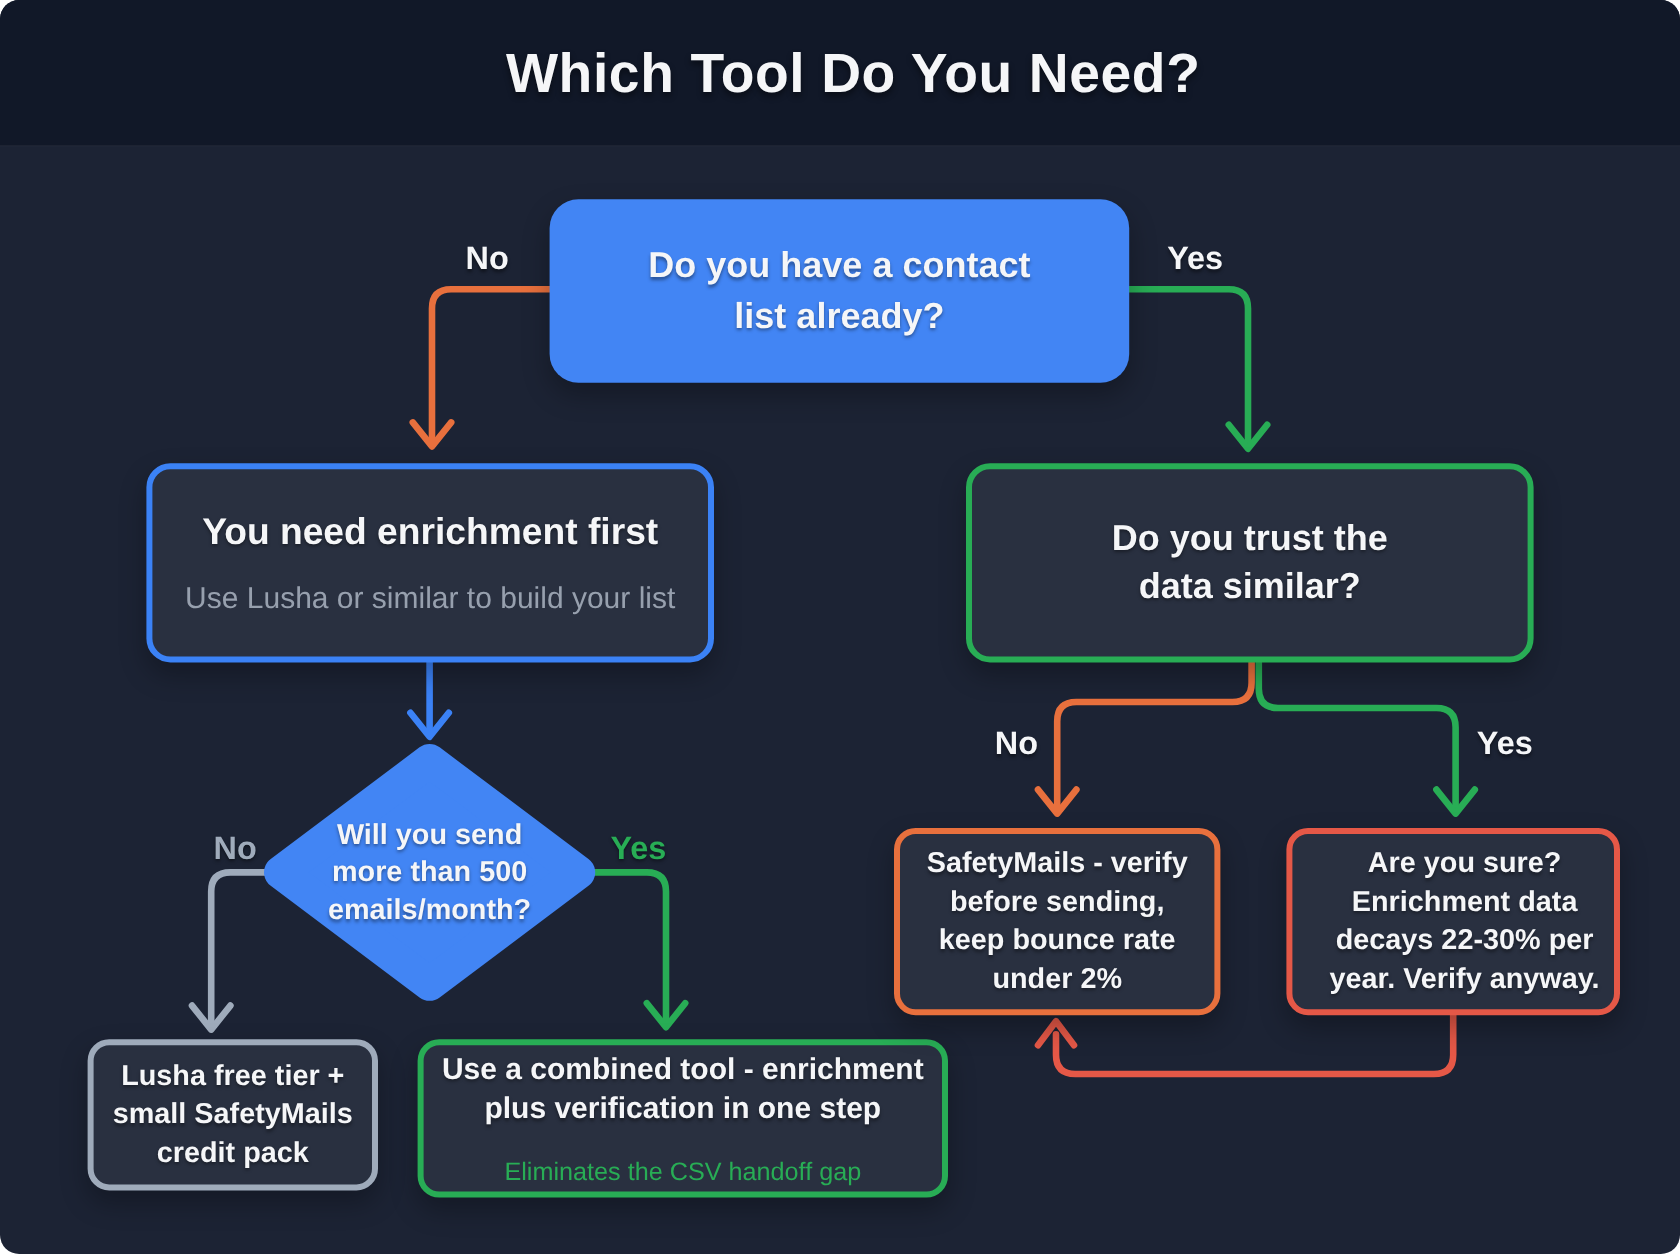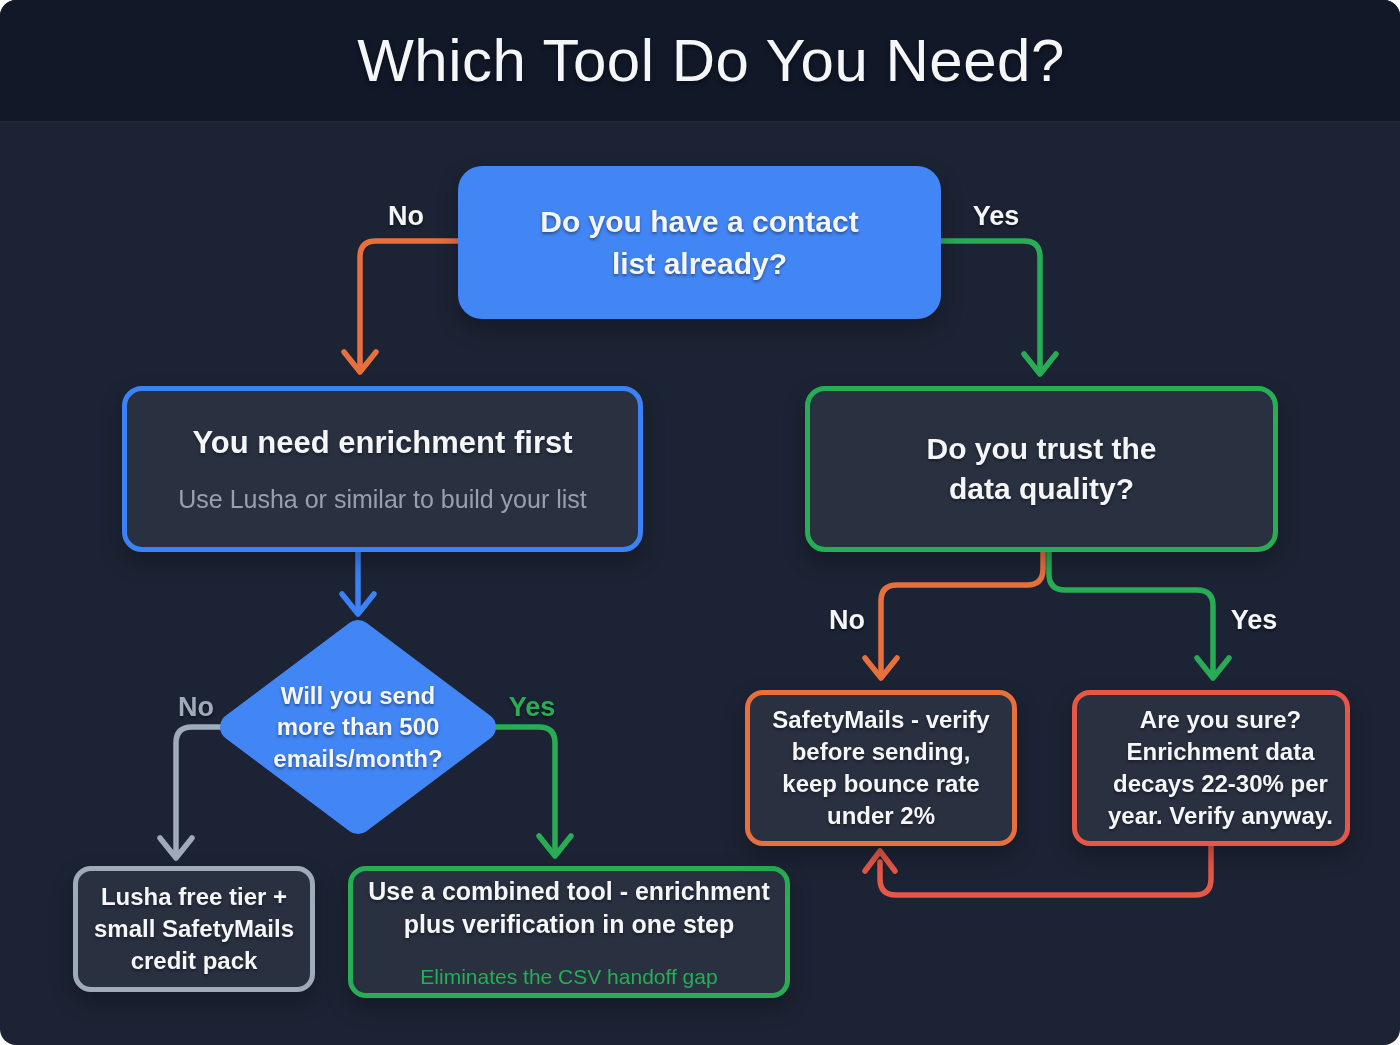--- a/index.html
+++ b/index.html
@@ -17,22 +17,22 @@
     left: 0; top: 0; right: 0;
     height: 121px;
     background: var(--bg-header, #111828);
     border-bottom: 1px solid rgba(255,255,255,0.07);
     display: flex;
     align-items: center;
     justify-content: center;
   }
   .page-title {
     color: var(--text, #f5f6f8);
-    font-size: 60px;
-    font-weight: 400;
+    font-size: 46px;
+    font-weight: 700;
     letter-spacing: 0.5px;
     text-shadow: 0 3px 5px rgba(0,0,0,0.45);
     white-space: pre-line;
     margin-left: 22px;
   }
   svg.edges {
     position: absolute;
     left: 0; top: 0;
     width: 1400px;
     height: 1045px;
@@ -77,21 +77,21 @@
   }
   .node-start {
     left: 458px; top: 166px;
     width: 483px; height: 153px;
     background: var(--blue, #4285f4);
     border-radius: 24px;
   }
   .node-start .main-text { font-size: 30px; line-height: 1.38; }
   .node-enrichment {
     left: 122px; top: 386px;
-    width: 521px; height: 166px;
+    width: 473px; height: 166px;
     border: 5px solid var(--blue-border, #3b82f6);
     justify-content: center;
   }
   .node-enrichment .main-text { font-size: 31px; }
   .node-enrichment .sub-text {
     margin-top: 24px;
     font-size: 25px;
     color: var(--muted, #97a0ae);
   }
   .node-trust {
@@ -211,21 +211,21 @@
 list already?</div>
   </div>
 
   <div class="node node-enrichment">
     <div class="main-text">You need enrichment first</div>
     <div class="sub-text">Use Lusha or similar to build your list</div>
   </div>
 
   <div class="node node-trust">
     <div class="main-text">Do you trust the
-data quality?</div>
+data similar?</div>
   </div>
 
   <div class="node node-volume">
     <div class="main-text">Will you send
 more than 500
 emails/month?</div>
   </div>
 
   <div class="node node-lusha">
     <div class="main-text">Lusha free tier +

